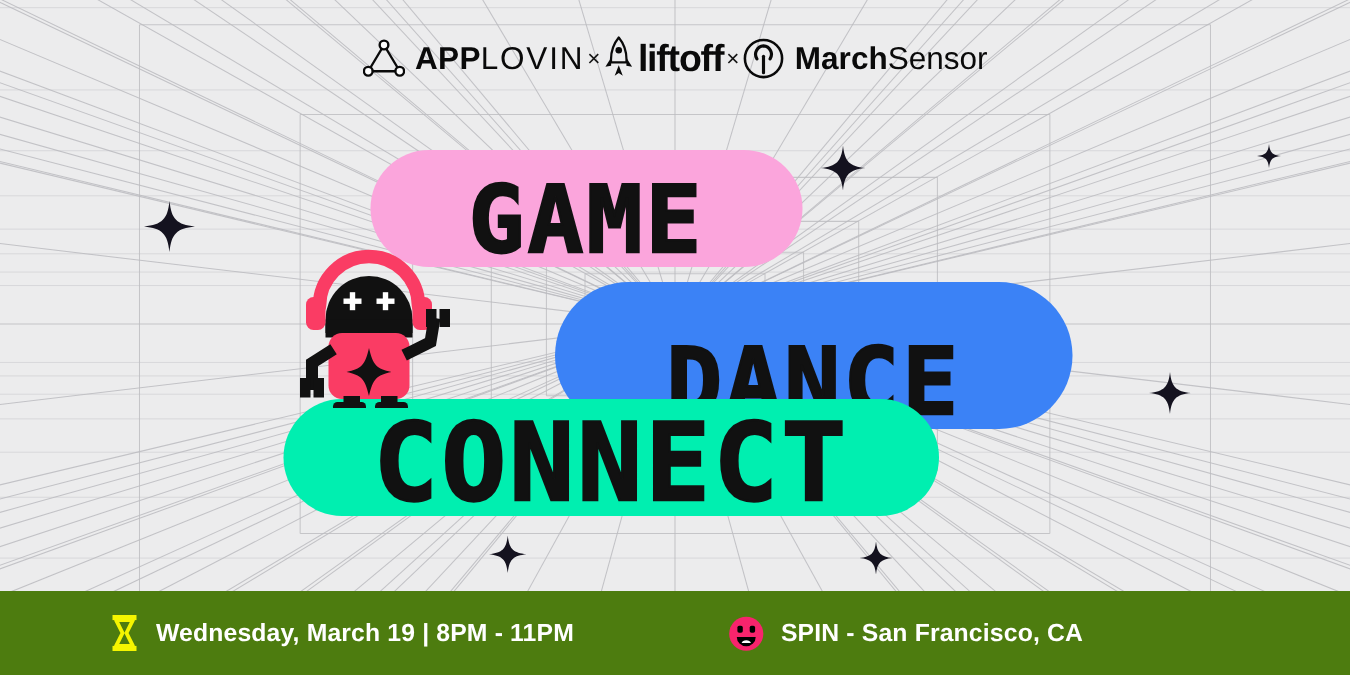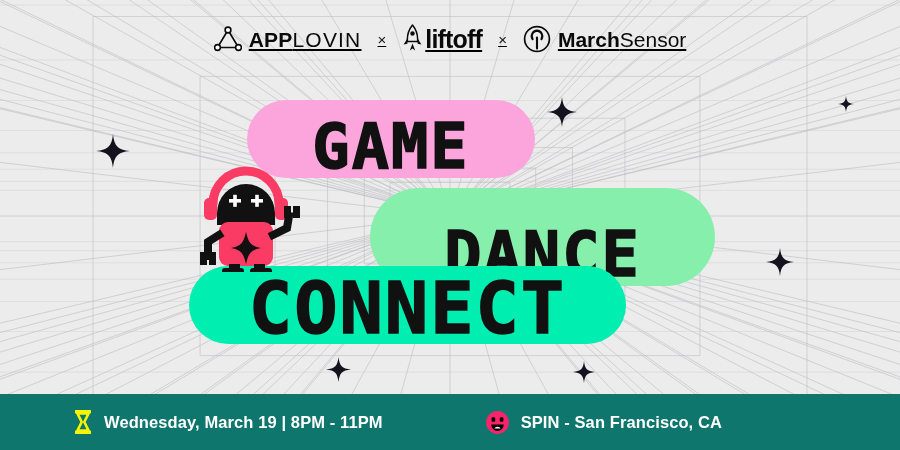--- a/index.html
+++ b/index.html
@@ -14,43 +14,41 @@
   }
 
   
   .grid-layer { position:absolute; inset:0; pointer-events:none; }
   .grid-layer svg { display:block; width:900px; height:450px; }
 
   
   .logo-bar {
     position:absolute; top:24px; left:0; width:900px;
     display:flex; align-items:center; justify-content:center;
-    gap:14px;
     z-index:6;
-    text-decoration:underline;
   }
   .logo-unit { display:flex; align-items:center; gap:7px; }
   .logo-word { font-size:21px; letter-spacing:.2px; color:#0a0a0a; white-space:nowrap; line-height:1; }
   .w-bold { font-weight:bold; }
   .w-light { font-weight:300; letter-spacing:1.2px; }
   .w-reg { font-weight:normal; }
   .logo-x { font-size:15px; color:#141414; font-weight:normal; padding:0 2px; }
   .logo-mark { display:block; }
   .liftoff-word { font-size:25px; font-weight:bold; letter-spacing:-.8px; line-height:1; color:#0a0a0a; }
   .st-word { font-size:21px; line-height:1; color:#0a0a0a; white-space:nowrap; }
 
   
   .pill {
     position:absolute;
     display:flex; align-items:flex-end;
     border-radius:999px;
     z-index:4;
   }
   .pill-game    { left:247px; top:100px;  width:288px; height:78px;  background:#fba5dc; justify-content:center; z-index:3; }
-  .pill-dance   { left:370px; top:188px;  width:345px; height:98px;  background:#86efac; justify-content:center; z-index:4; }
+  .pill-dance   { left:370px; top:188px;  width:345px; height:98px;  background:#3b82f6; justify-content:center; z-index:4; }
   .pill-connect { left:189px; top:266px;  width:437px; height:78px;  background:#00efb0; justify-content:center; z-index:5; }
 
   .pix {
     font-family:"DejaVu Sans Mono", monospace;
     font-weight:bold;
     color:#111111;
     line-height:1;
     letter-spacing:2px;
     white-space:nowrap;
     
@@ -64,21 +62,21 @@
   .robot { position:absolute; left:196px; top:156px; width:112px; height:116px; z-index:6; }
   .robot svg { display:block; }
 
   
   .star { position:absolute; z-index:2; }
   .star svg { display:block; }
 
   
   .info-bar {
     position:absolute; left:0; bottom:0; width:900px; height:56px;
-    background:#0f766e;
+    background:#4d7c0f;
     display:flex; align-items:center;
     z-index:10;
   }
   .info-item { display:flex; align-items:center; gap:11px; }
   .info-date  { margin-left:73px; }
   .info-venue { margin-left:102px;text-align:center; }
   .info-text {
     color:#ffffff; font-size:16.5px; font-weight:bold;
     letter-spacing:.1px; white-space:nowrap; line-height:1;
   }

